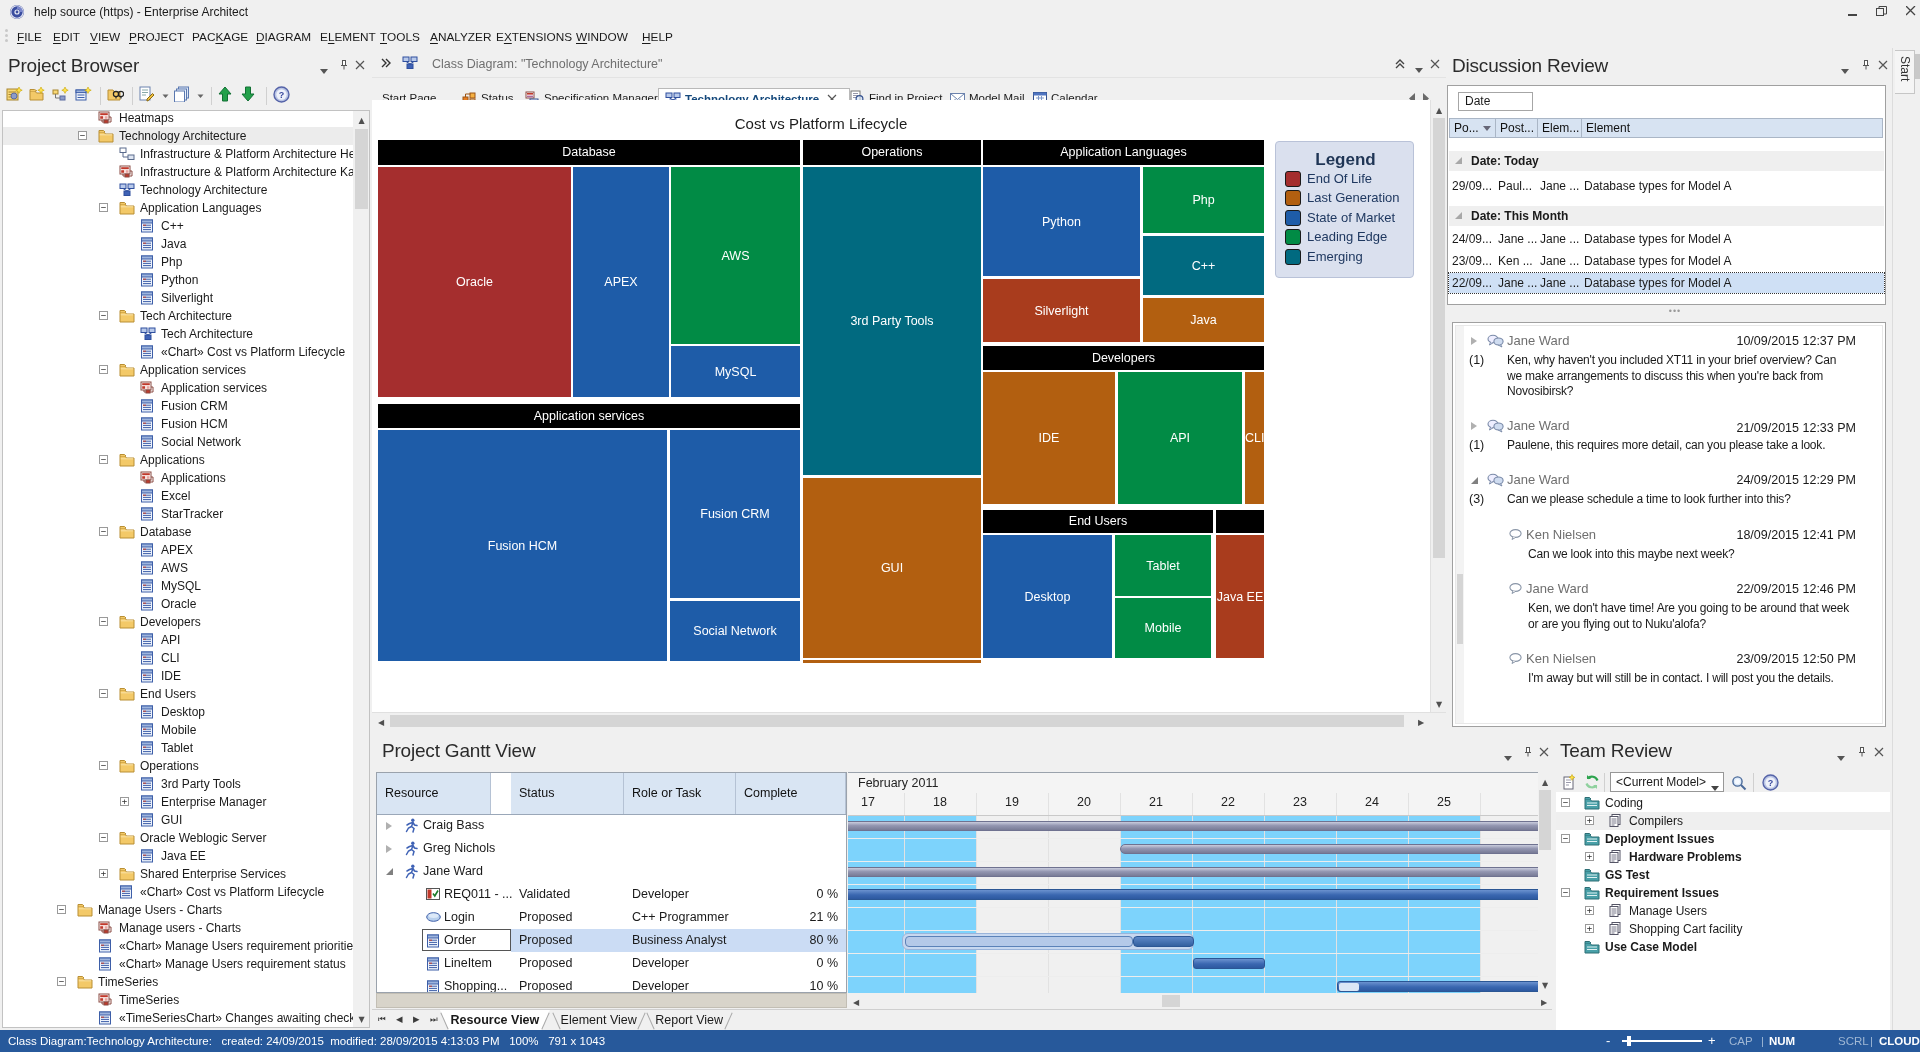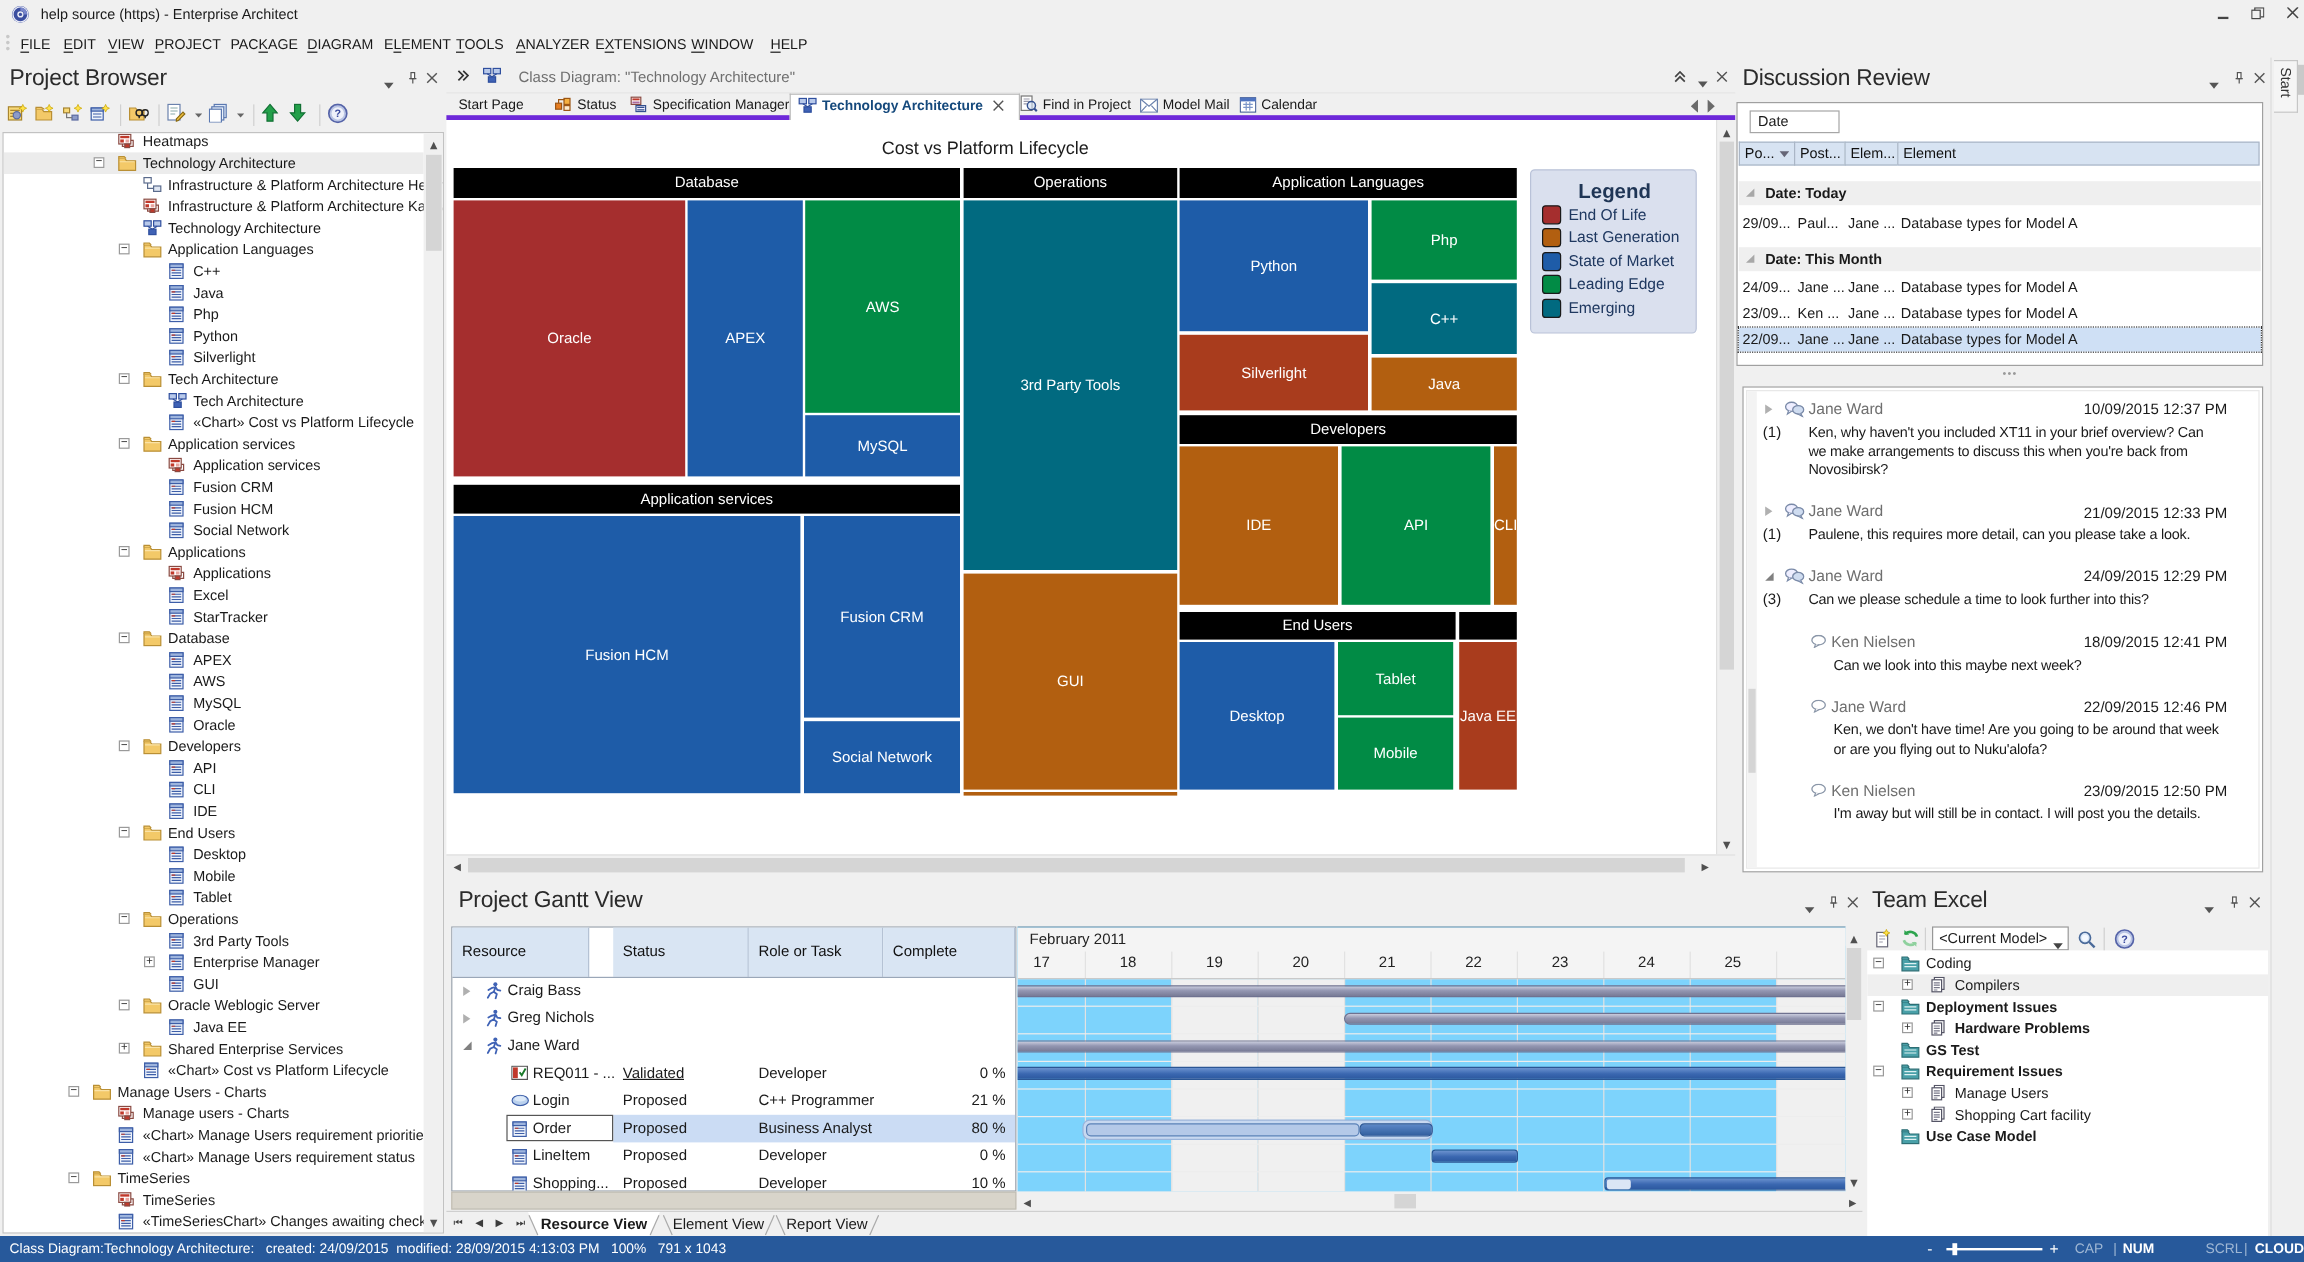--- a/index.html
+++ b/index.html
@@ -35,21 +35,21 @@
 
   
   .sb-track { background:#f0f0f0; }
   .sb-btn { background:#f0f0f0; color:#5a5a5a; text-align:center; }
   .sb-thumb { background:#d5d5d5; }
   .arrow-glyph { font-size:8px; line-height:14px; color:#505050; font-family:"DejaVu Sans",sans-serif; }
 
   
   #diag-caption { left:372px; top:50px; width:1074px; height:28px; background:#f0f0f0; border-bottom:1px solid #e3e3e3; }
   #diag-caption-text { left:60px; top:0; height:28px; line-height:28px; color:#6f6f6f; font-size:12.5px; }
-  #tabstrip { left:372px; top:78px; width:1074px; height:22px; background:#f0f0f0; border-bottom:4px solid #6d28d9; }
+  #tabstrip { left:372px; top:88px; width:1074px; height:22px; background:#f0f0f0; border-bottom:1px solid #6d28d9; }
   .ctab { top:0; height:22px; line-height:21px; white-space:nowrap; color:#1a1a1a; font-size:11.5px; }
   .ctab .icon { vertical-align:-3px; margin-right:4px; }
   #ctab-active { background:#fff; border:1px solid #b9b9b9; border-bottom:none; color:#15497c; font-weight:bold; }
   #canvas { left:372px; top:100px; width:1058px; height:612px; background:#fff; overflow:hidden; }
   #tm-title { top:15px; width:886px; left:6px; text-align:center; font-size:15px; color:#1c1c1c; }
   .tm-header { background:#000; color:#fff; text-align:center; font-size:12.5px; overflow:hidden; white-space:nowrap; }
   .tm-header span { line-height:inherit; }
   .tm-block { color:#fff; font-size:12.5px; overflow:hidden; }
   .tm-block span { position:absolute; left:0; right:0; top:50%; transform:translateY(-50%); text-align:center; white-space:nowrap; }
   #legend-box { border-radius:4px; border:1px solid #b9c2d8; background:#dae0ee; }
@@ -1240,21 +1240,21 @@
       </div>
       <div class="gt-row abs" style="top: 69px;">
         <div class="abs icon" style="left: 49px; top: 5px;">
           <svg width="14" height="12" viewBox="0 0 14 12">
             <rect x="0.5" y="0.5" width="13" height="11" fill="#fff" stroke="#555"></rect>
             <rect x="1.5" y="1.5" width="4" height="9" fill="#c0392b"></rect>
             <path d="M7 5.5 l1.8 2.5 L12 2.5" fill="none" stroke="#1a7a2a" stroke-width="1.6"></path>
           </svg>
         </div>
         <div class="gt-cell abs" style="left: 67px; top: 0px;">REQ011 - ...</div>
-        <div class="gt-cell abs" style="left: 142px; top: 0px; text-decoration: underline;">Validated</div>
+        <div class="gt-cell abs" style="left: 142px; top: 0px;">Validated</div>
         <div class="gt-cell abs" style="left: 255px; top: 0px;">Developer</div>
         <div class="gt-cell abs" style="left: 359px; top: 0px; width: 102px; text-align: right;">0 %</div>
       </div>
       <div class="gt-row abs" style="top: 92px;">
         <div class="abs icon" style="left: 49px; top: 6px;">
           <svg width="15" height="10" viewBox="0 0 15 10">
             <ellipse cx="7.5" cy="5" rx="6.8" ry="4.3" fill="#b9d0ed" stroke="#3d5ea8"></ellipse>
             <ellipse cx="7.5" cy="3.8" rx="4.8" ry="2.2" fill="#dce9f8"></ellipse>
           </svg>
         </div>
@@ -1378,21 +1378,21 @@
       <div class="ft-tab abs" style="left: 181.9px; width: 89.6px;">Element View</div>
       <div class="slant abs" style="left: 183.9px; transform: rotate(-24deg);"></div>
       <div class="slant abs" style="left: 268.5px; transform: rotate(24deg);"></div>
       <div class="ft-tab abs" style="left: 275.5px; width: 83.3px;">Report View</div>
       <div class="slant abs" style="left: 277.5px; transform: rotate(-24deg);"></div>
       <div class="slant abs" style="left: 355.8px; transform: rotate(24deg);"></div>
     </div>
 </div>
 
 <div class="abs" style="left:1554px;top:737px;width:338px;height:293px">
-  <div class="abs panel-title" style="left:6px;top:3px">Team Excel</div>
+  <div class="abs panel-title" style="left:6px;top:3px">Team Review</div>
   <span class="abs" style="left:283px;top:13px"><span class="tri-down"></span></span>
   <span class="abs icon" style="left:302px;top:9px">
       <svg width="12" height="12" viewBox="0 0 12 12" stroke="#555" fill="none">
         <rect x="4.5" y="1.5" width="3" height="5" fill="#fff"></rect>
         <path d="M3 6.5 h6 M6 6.5 v4"></path>
       </svg>
     </span>
   <span class="abs icon" style="left:320px;top:10px">
       <svg width="10" height="10" viewBox="0 0 10 10" stroke="#555" stroke-width="1.2">
         <path d="M1 1 L9 9 M9 1 L1 9"></path>

